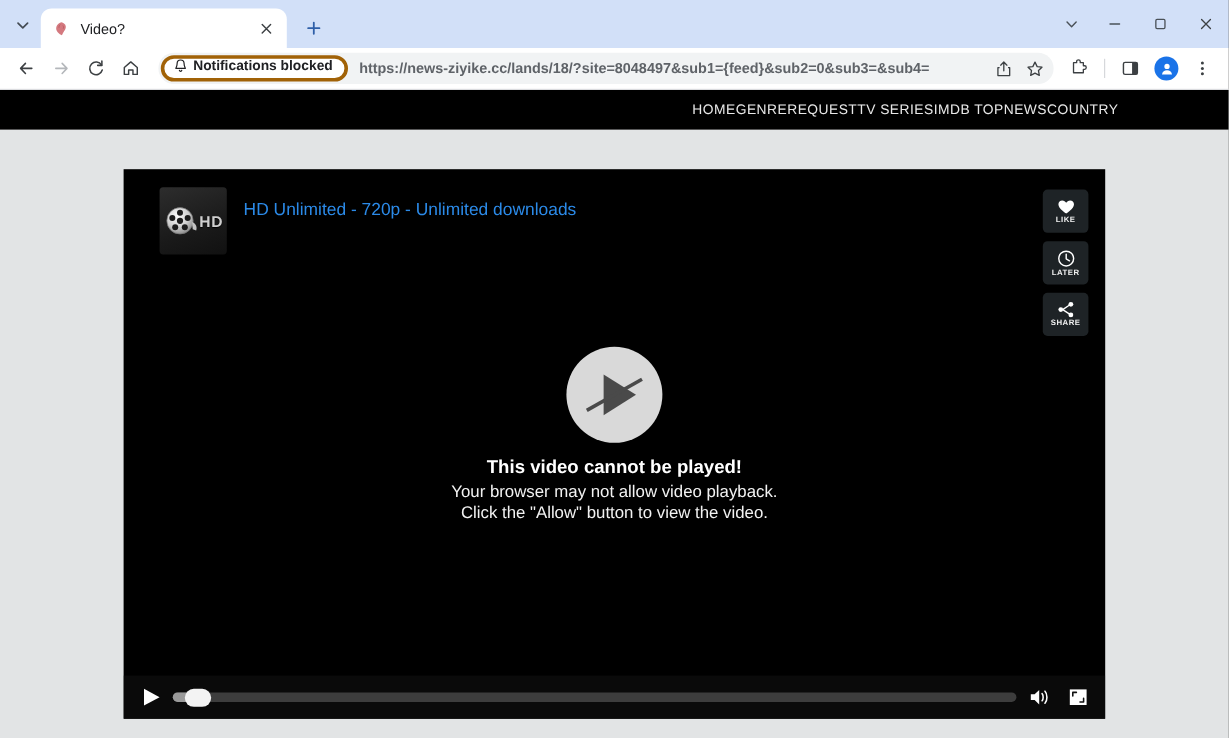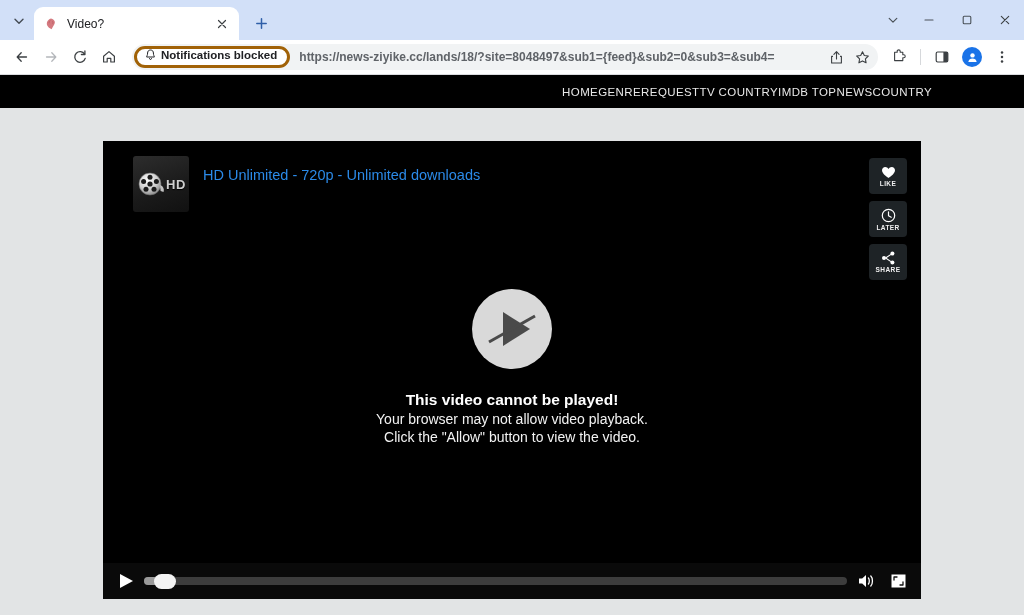--- a/index.html
+++ b/index.html
@@ -156,21 +156,21 @@
     position: absolute; left: 0; right: 0; top: 148px;
     display: flex; flex-direction: column; align-items: center;
   }
   .play-circle {
     width: 80px; height: 80px; border-radius: 50%;
     background: #d9d9d9; position: relative;
     display: flex; align-items: center; justify-content: center;
   }
   .err-title {
     font-size: 15.5px; font-weight: bold; color: #ffffff;
-    margin-top: 22px;
+    margin-top: 12px;
   }
   .err-line {
     font-size: 14px; color: #f2f2f2; margin-top: 2px;
   }
 
   
   .controls {
     position: absolute; left: 0; right: 0; bottom: 0;
     height: 36px; background: #0a0a0a;
     display: flex; align-items: center; padding: 0 12px 0 14px; gap: 9px;
@@ -338,21 +338,21 @@
     </div>
   </div>
 
   <div class="page">
 
     <div class="sitenav">
       <div class="sitenav-inner">
         <a class="navlink">HOME</a>
         <a class="navlink">GENRE</a>
         <a class="navlink">REQUEST</a>
-        <a class="navlink">TV COUNTRY</a>
+        <a class="navlink">TV SERIES</a>
         <a class="navlink">IMDB TOP</a>
         <a class="navlink">NEWS</a>
         <a class="navlink">COUNTRY</a>
       </div>
     </div>
 
     <div class="player-wrap">
       <div class="player">
 
         <div class="player-header">

